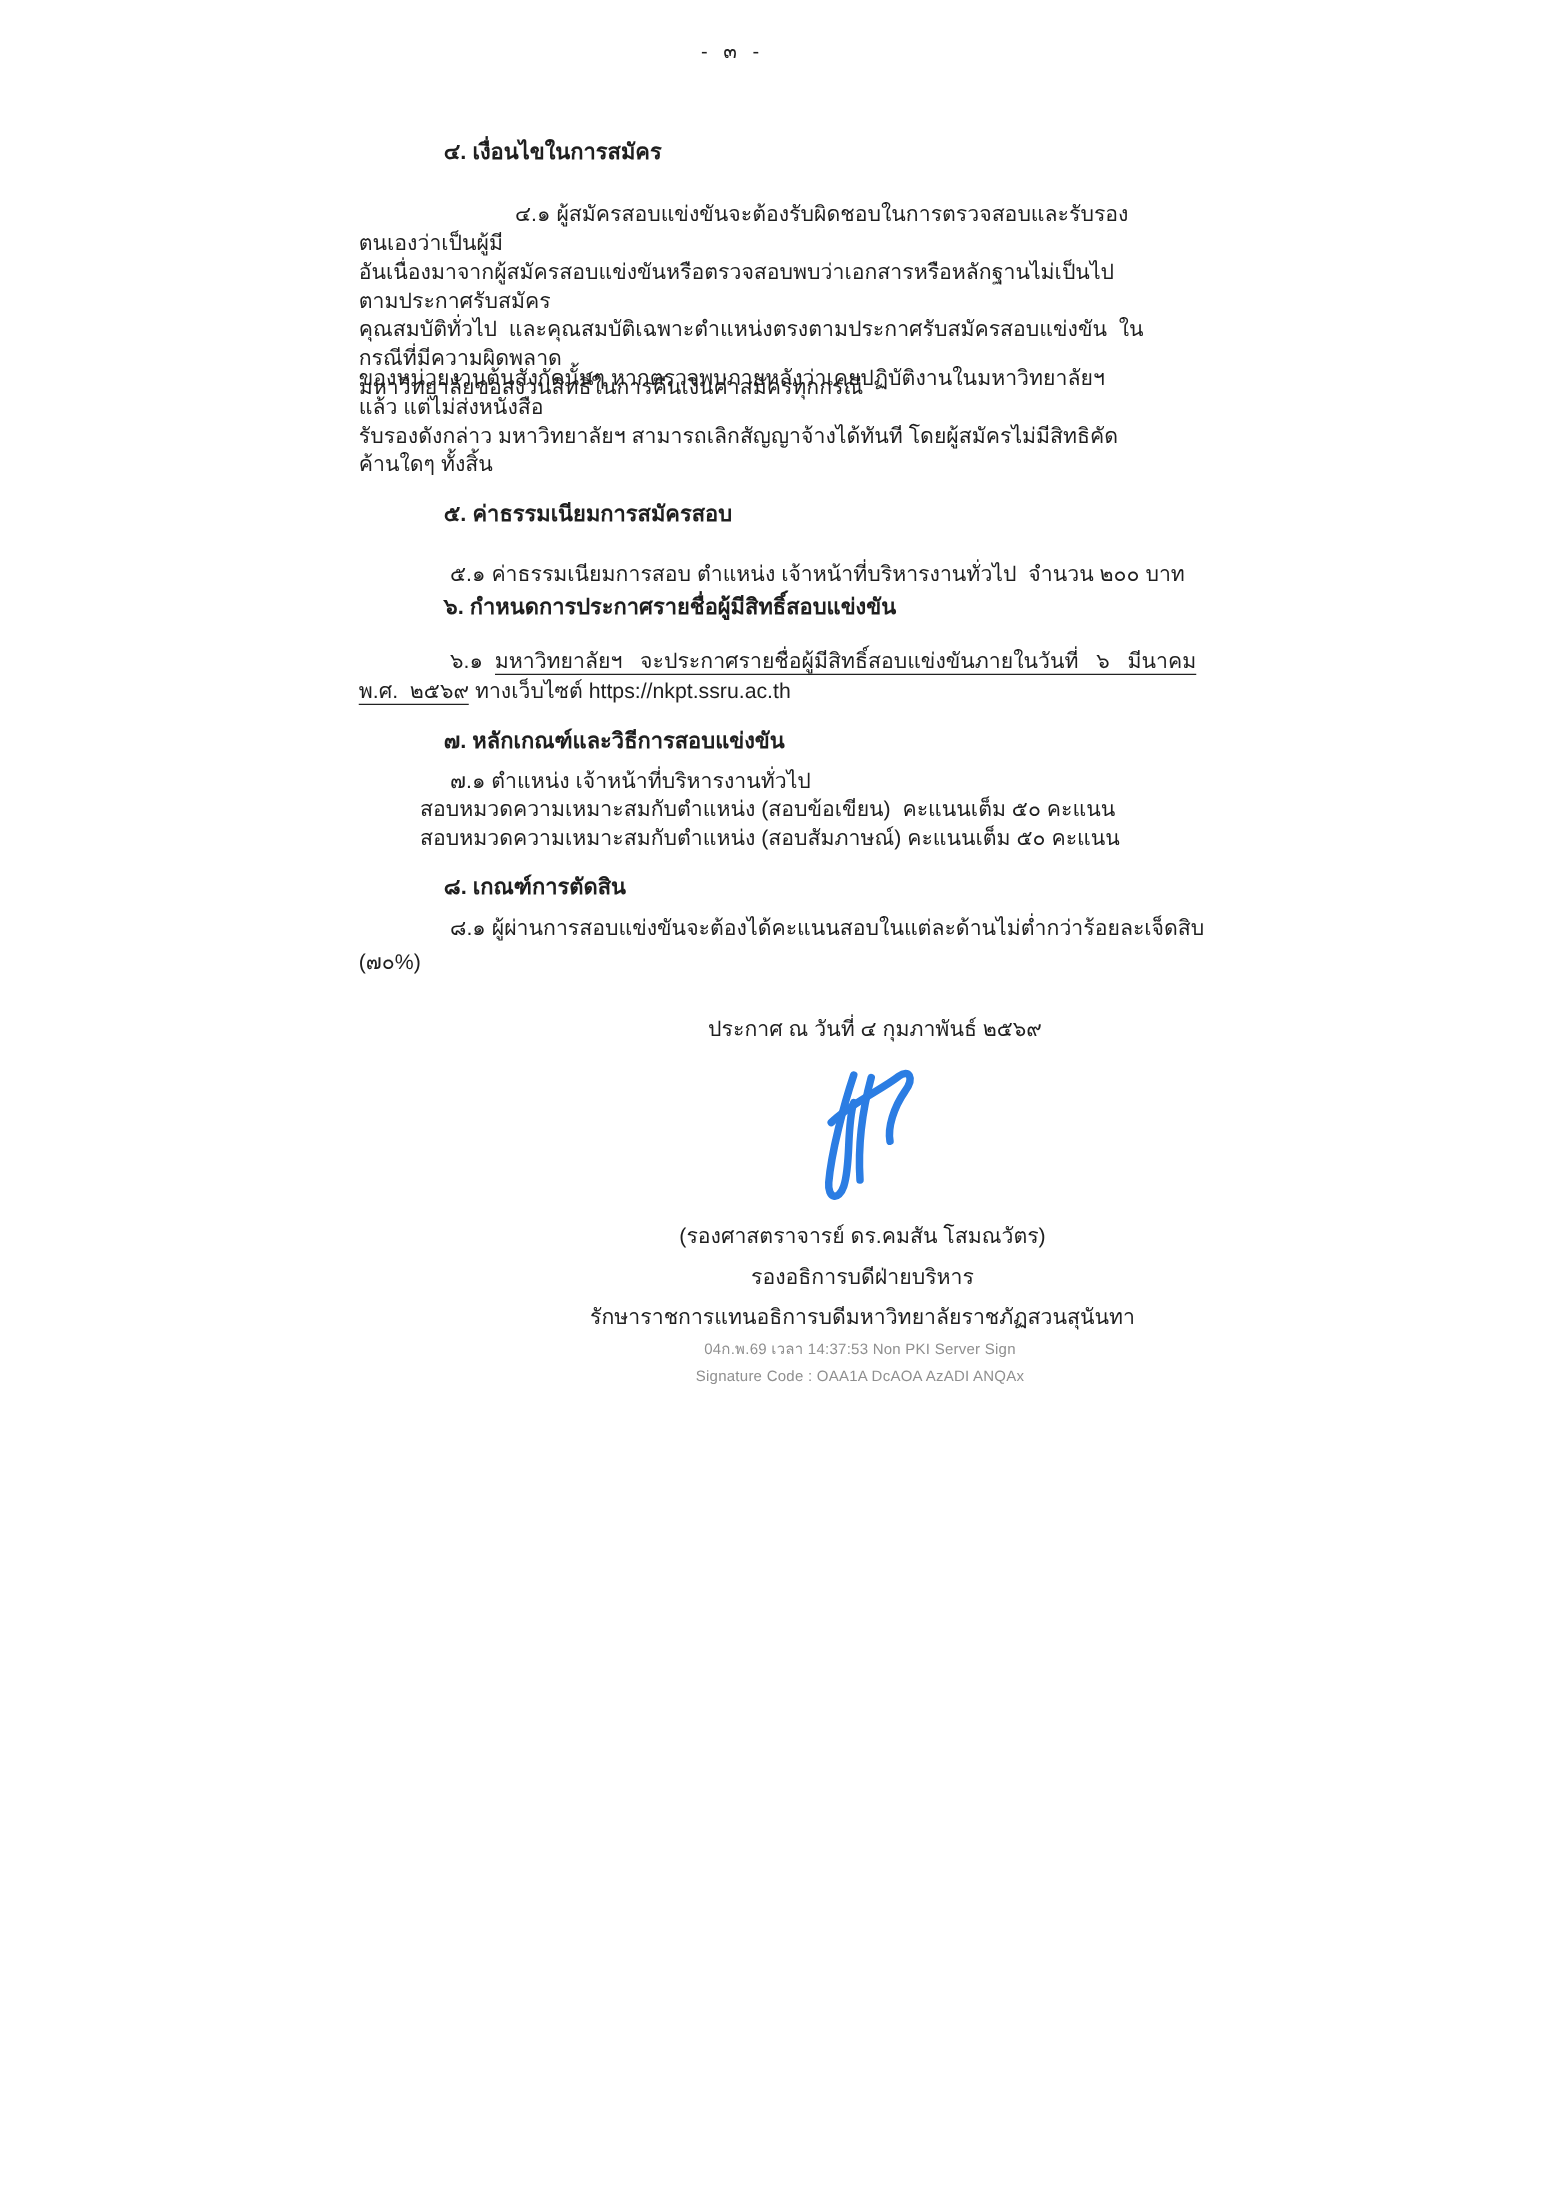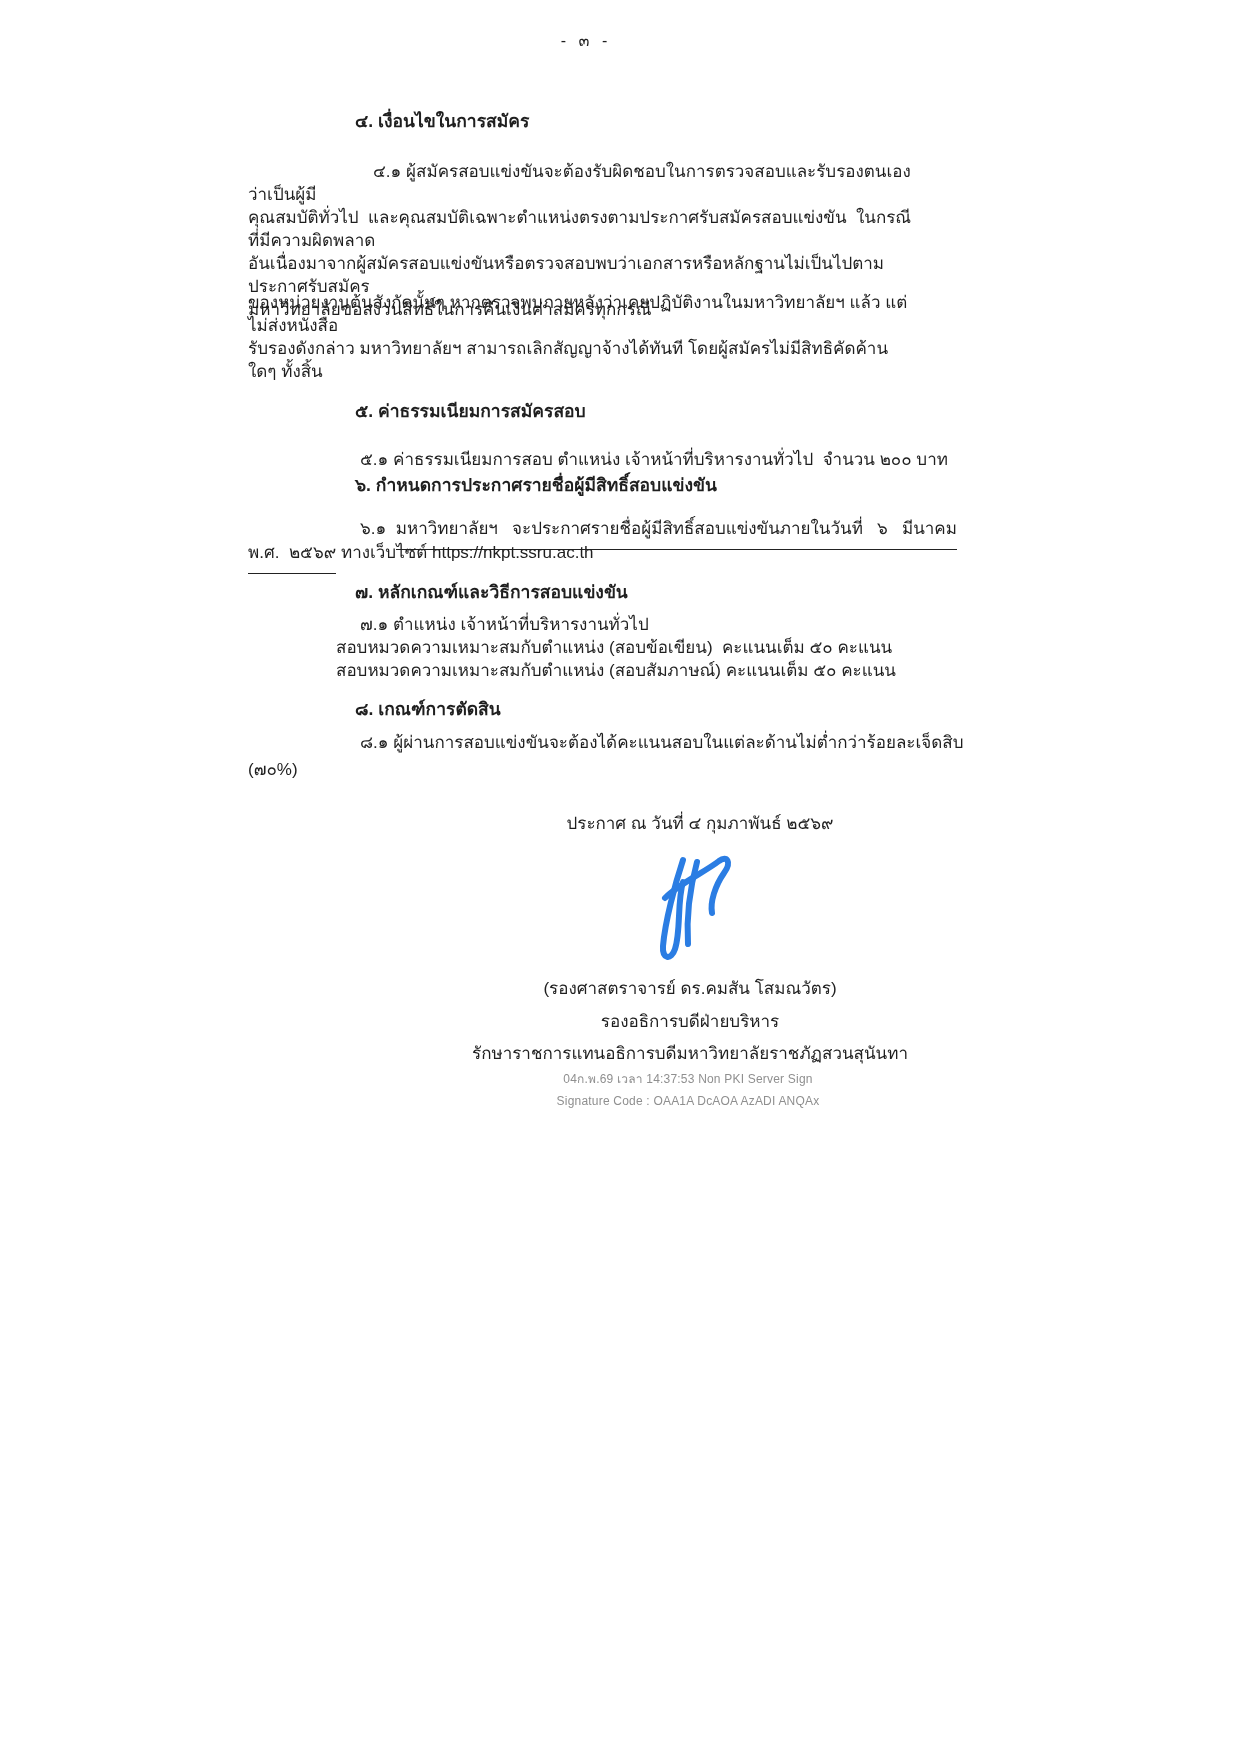--- a/index.html
+++ b/index.html
@@ -11,48 +11,48 @@
     font-family:"Liberation Sans", sans-serif;
     color:#1f1f1f;
     overflow:hidden;
   }
   .pageno{
     position:absolute;top:28px;left:536px;width:100px;
     text-align:center;font-size:16px;letter-spacing:4px;
   }
   .content{position:absolute;left:248px;top:0;width:668px;}
   .abs{position:absolute;left:0;width:668px;}
-  .line{font-size:17px;line-height:23px;white-space:pre-wrap;}
+  .line{font-size:17px;line-height:23px;white-space:pre-wrap;margin-left:39px;}
   .heading{font-weight:bold;margin-left:107px;font-size:17.5px;}
   .first-indent{text-indent:125px;}
   .item-indent{margin-left:112px;}
   .sub-indent{margin-left:88px;}
-  .u{border-bottom:1.5px solid #222;padding-bottom:11px;}
+  .u{border-bottom:1.5px solid #222;padding-bottom:1px;}
   .center-line{
     position:absolute;transform:translateX(-50%);
     white-space:nowrap;font-size:17px;line-height:23px;
   }
   .meta{font-size:12px;color:#8f8f8f;letter-spacing:.2px;}
   .sig-wrap{position:absolute;transform:translateX(-50%);}
 </style>
 </head>
 <body>
 
 <div class="page">
 
   <div class="pageno">-  ๓  -</div>
 
   <div class="content">
 
     <div class="abs heading line" style="top:110px">๔. เงื่อนไขในการสมัคร</div>
 
     <div class="abs" style="top:160px">
       <div class="line first-indent">๔.๑ ผู้สมัครสอบแข่งขันจะต้องรับผิดชอบในการตรวจสอบและรับรองตนเองว่าเป็นผู้มี</div>
+      <div class="line">อันเนื่องมาจากผู้สมัครสอบแข่งขันหรือตรวจสอบพบว่าเอกสารหรือหลักฐานไม่เป็นไปตามประกาศรับสมัคร</div>
       <div class="line">คุณสมบัติทั่วไป  และคุณสมบัติเฉพาะตำแหน่งตรงตามประกาศรับสมัครสอบแข่งขัน  ในกรณีที่มีความผิดพลาด</div>
-      <div class="line">อันเนื่องมาจากผู้สมัครสอบแข่งขันหรือตรวจสอบพบว่าเอกสารหรือหลักฐานไม่เป็นไปตามประกาศรับสมัคร</div>
       <div class="line">มหาวิทยาลัยขอสงวนสิทธิ์ในการคืนเงินค่าสมัครทุกกรณี</div>
     </div>
 
     <div class="abs" style="top:291px">
       <div class="line">ของหน่วยงานต้นสังกัดนั้นๆ หากตรวจพบภายหลังว่าเคยปฏิบัติงานในมหาวิทยาลัยฯ แล้ว แต่ไม่ส่งหนังสือ</div>
       <div class="line">รับรองดังกล่าว มหาวิทยาลัยฯ สามารถเลิกสัญญาจ้างได้ทันที โดยผู้สมัครไม่มีสิทธิคัดค้านใดๆ ทั้งสิ้น</div>
     </div>
 
     <div class="abs heading line" style="top:400px">๕. ค่าธรรมเนียมการสมัครสอบ</div>
     <div class="abs line item-indent" style="top:448px">๕.๑ ค่าธรรมเนียมการสอบ ตำแหน่ง เจ้าหน้าที่บริหารงานทั่วไป  จำนวน ๒๐๐ บาท</div>

